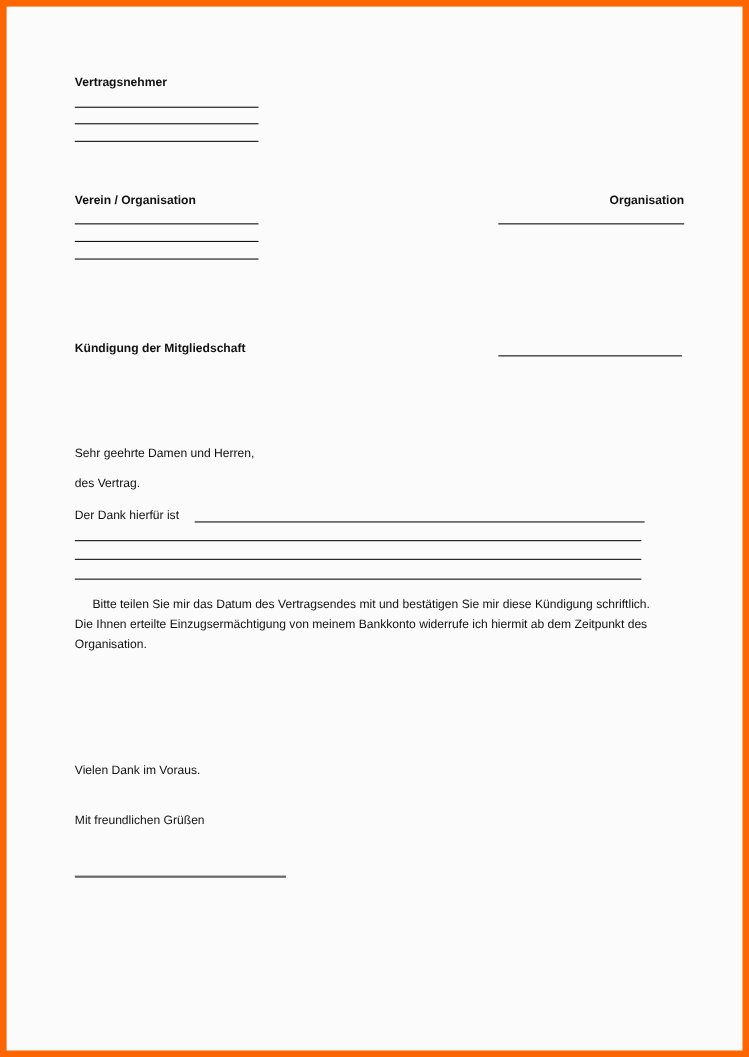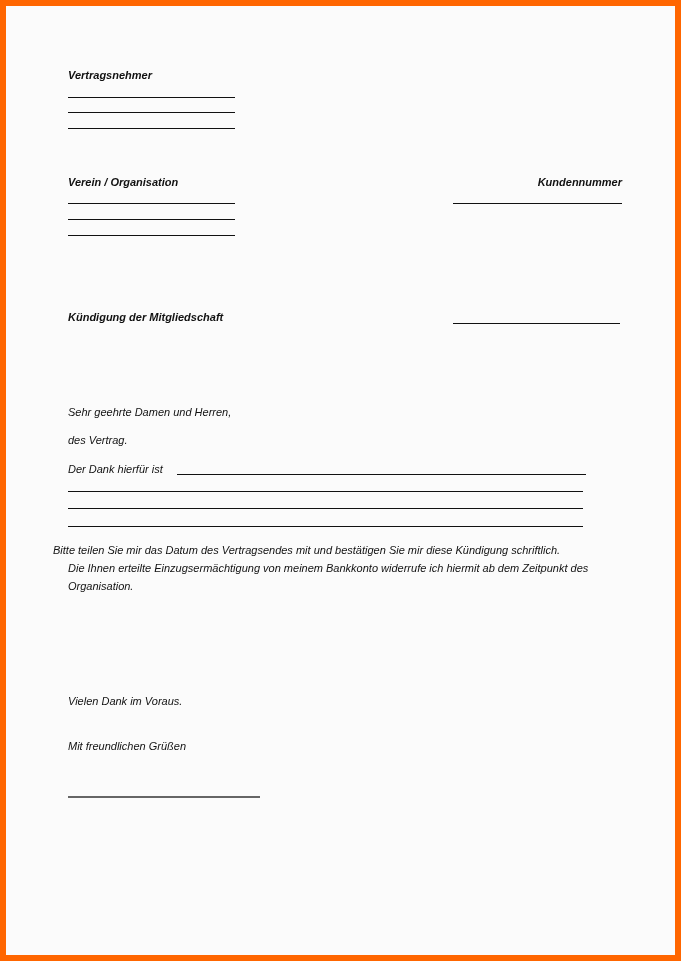--- a/index.html
+++ b/index.html
@@ -8,21 +8,20 @@
       background: #ff6600;
       position: relative;
       overflow: hidden;
       font-family: "Liberation Sans", sans-serif;
     }
     .page {
       position: absolute;
       left: 6px; top: 6px;
       width: 669px; height: 949px;
       background: #fbfbfb;
-      font-style: italic;
     }
     .abs { position: absolute; }
     .label {
       font-size: 11px; font-weight: bold; color: #111;
       white-space: nowrap;
     }
     .text {
       font-size: 11px; color: #111; white-space: nowrap;
     }
     .line {
@@ -38,37 +37,37 @@
   <div class="abs label" style="left:62px; top:63px;">Vertragsnehmer</div>
   <div class="line" style="left:62px; top:91px; width:167px;"></div>
   <div class="line" style="left:62px; top:106px; width:167px;"></div>
   <div class="line" style="left:62px; top:122px; width:167px;"></div>
 
   <div class="abs label" style="left:62px; top:170px;">Verein / Organisation</div>
   <div class="line" style="left:62px; top:197px; width:167px;"></div>
   <div class="line" style="left:62px; top:213px; width:167px;"></div>
   <div class="line" style="left:62px; top:229px; width:167px;"></div>
 
-  <div class="abs label" style="right:53px; top:170px;">Kundennummer</div>
+  <div class="abs label" style="right:53px; top:170px;">Organisation</div>
   <div class="line" style="left:447px; top:197px; width:169px;"></div>
 
   <div class="abs label" style="left:62px; top:305px;">Kündigung der Mitgliedschaft</div>
   <div class="line" style="left:447px; top:317px; width:167px;"></div>
 
   <div class="abs text" style="left:62px; top:400px;">Sehr geehrte Damen und Herren,</div>
 
   <div class="abs text" style="left:62px; top:428px;">des Vertrag.</div>
 
   <div class="abs text" style="left:62px; top:457px;">Der Dank hierfür ist</div>
   <div class="line" style="left:171px; top:468px; width:409px;"></div>
   <div class="line" style="left:62px; top:485px; width:515px;"></div>
   <div class="line" style="left:62px; top:502px; width:515px;"></div>
   <div class="line" style="left:62px; top:520px; width:515px;"></div>
 
-  <div class="abs text" style="left:47px; top:538px;">Bitte teilen Sie mir das Datum des Vertragsendes mit und bestätigen Sie mir diese Kündigung schriftlich.</div>
+  <div class="abs text" style="left:78px; top:538px;">Bitte teilen Sie mir das Datum des Vertragsendes mit und bestätigen Sie mir diese Kündigung schriftlich.</div>
   <div class="abs text" style="left:62px; top:556px;text-align:center;">Die Ihnen erteilte Einzugsermächtigung von meinem Bankkonto widerrufe ich hiermit ab dem Zeitpunkt des</div>
   <div class="abs text" style="left:62px; top:574px;">Organisation.</div>
 
   <div class="abs text" style="left:62px; top:689px;">Vielen Dank im Voraus.</div>
   <div class="abs text" style="left:62px; top:718px;margin-top:16px;">Mit freundlichen Grüßen</div>
 
   <div class="line grey" style="left:62px; top:790px; width:192px;"></div>
 
 </div>
 

